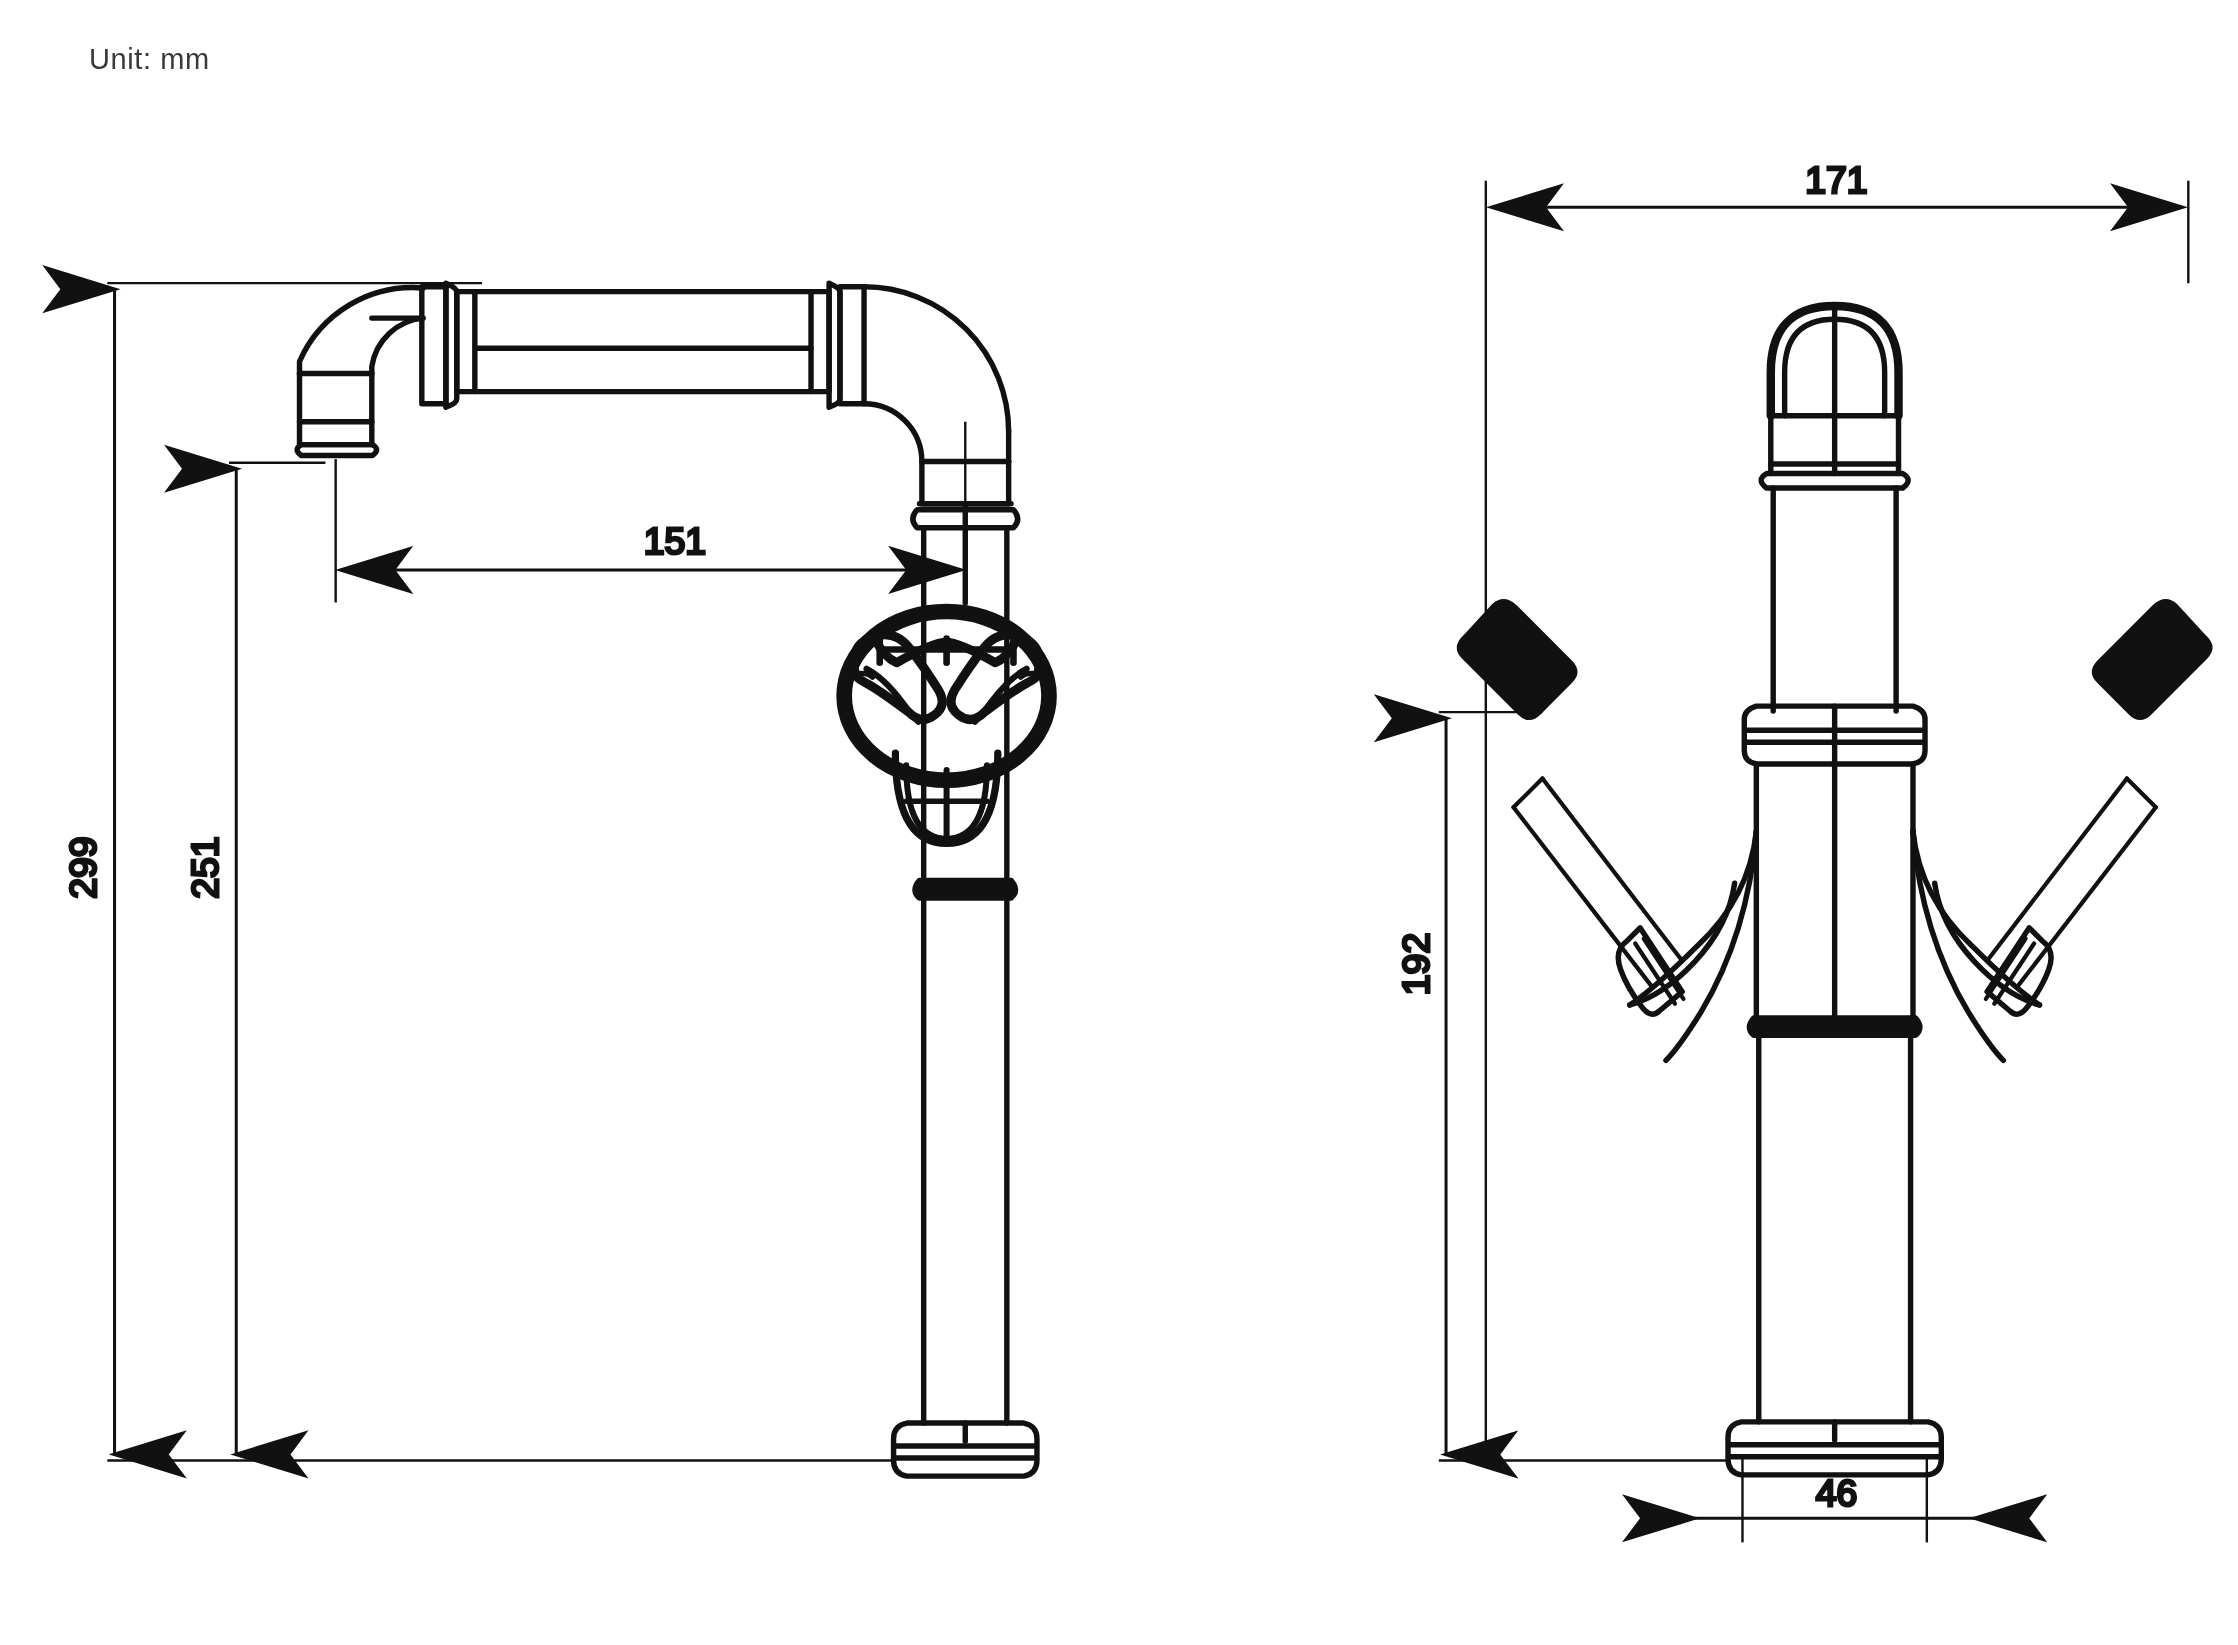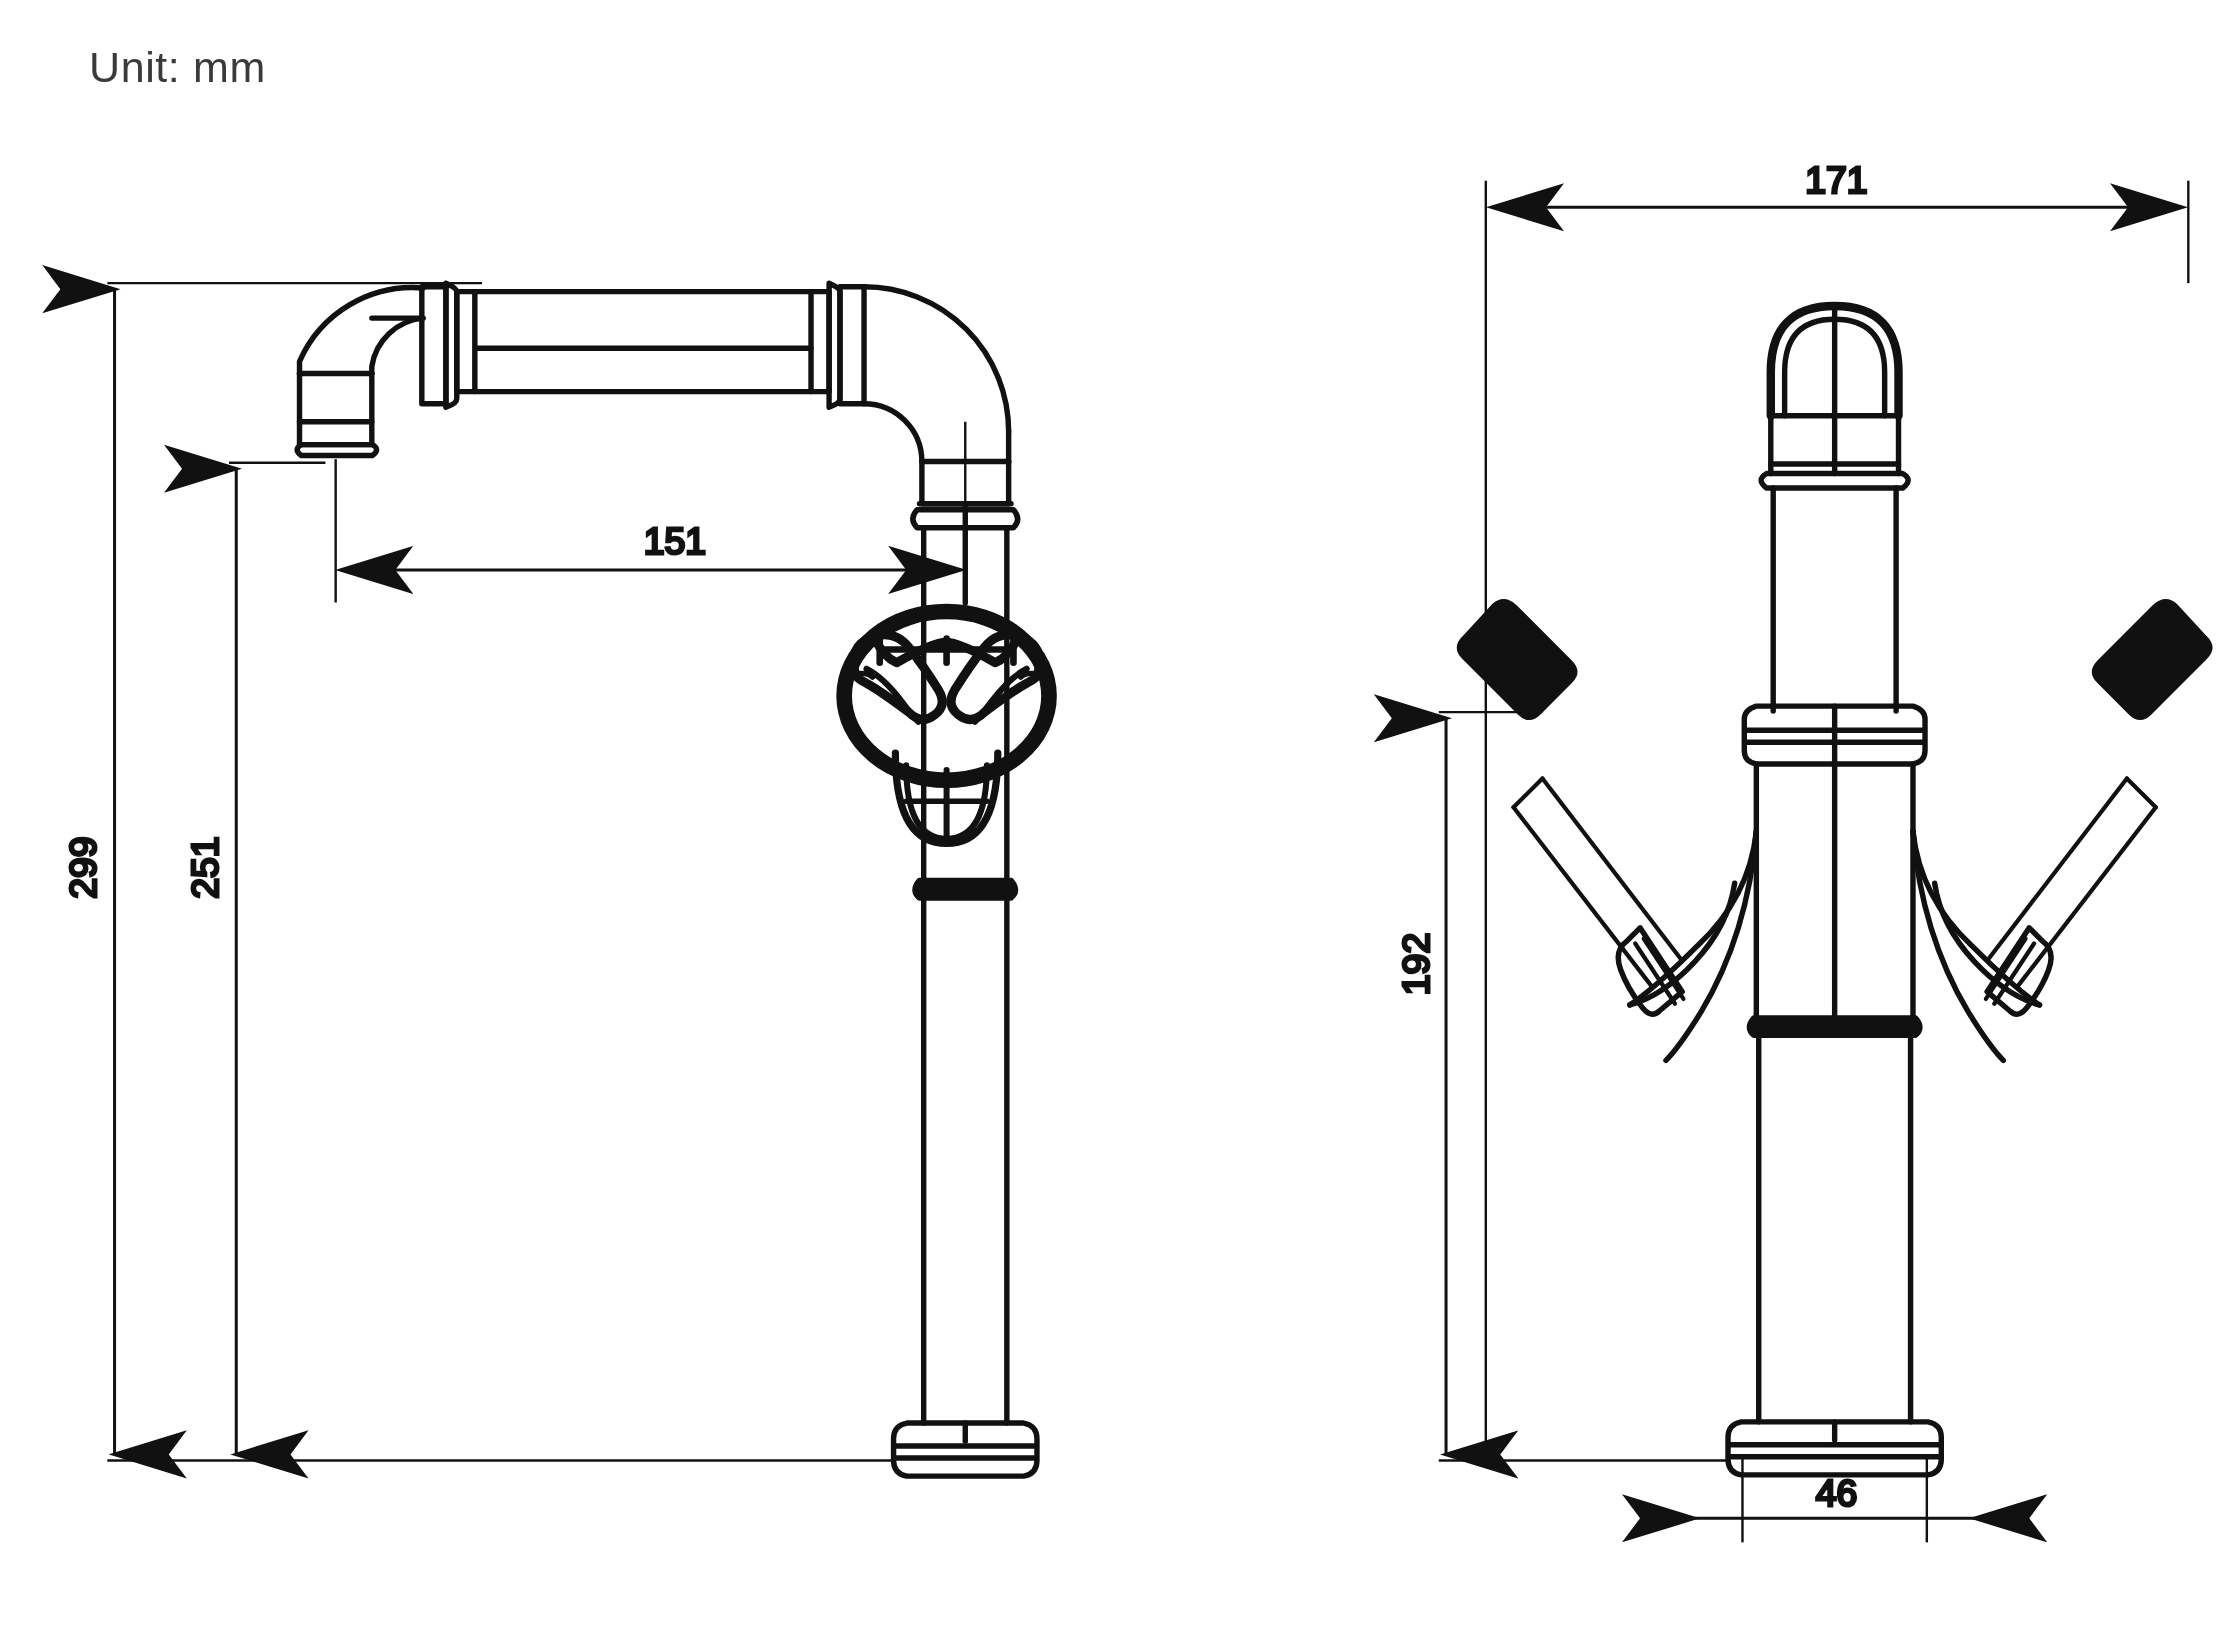--- a/index.html
+++ b/index.html
@@ -16,21 +16,21 @@
   #sheet {
     position: relative;
     width: 2239px;
     height: 1646px;
     background: #ffffff;
   }
   #unit-label {
     position: absolute;
     left: 89px;
     top: 43px;
-    font-size: 43px;
+    font-size: 29px;
     color: #3a3a3c;
     letter-spacing: 0.6px;
     font-family: "Liberation Sans", sans-serif;
     white-space: nowrap;
   }
   svg.drawing {
     position: absolute;
     left: 0;
     top: 0;
     width: 2239px;

